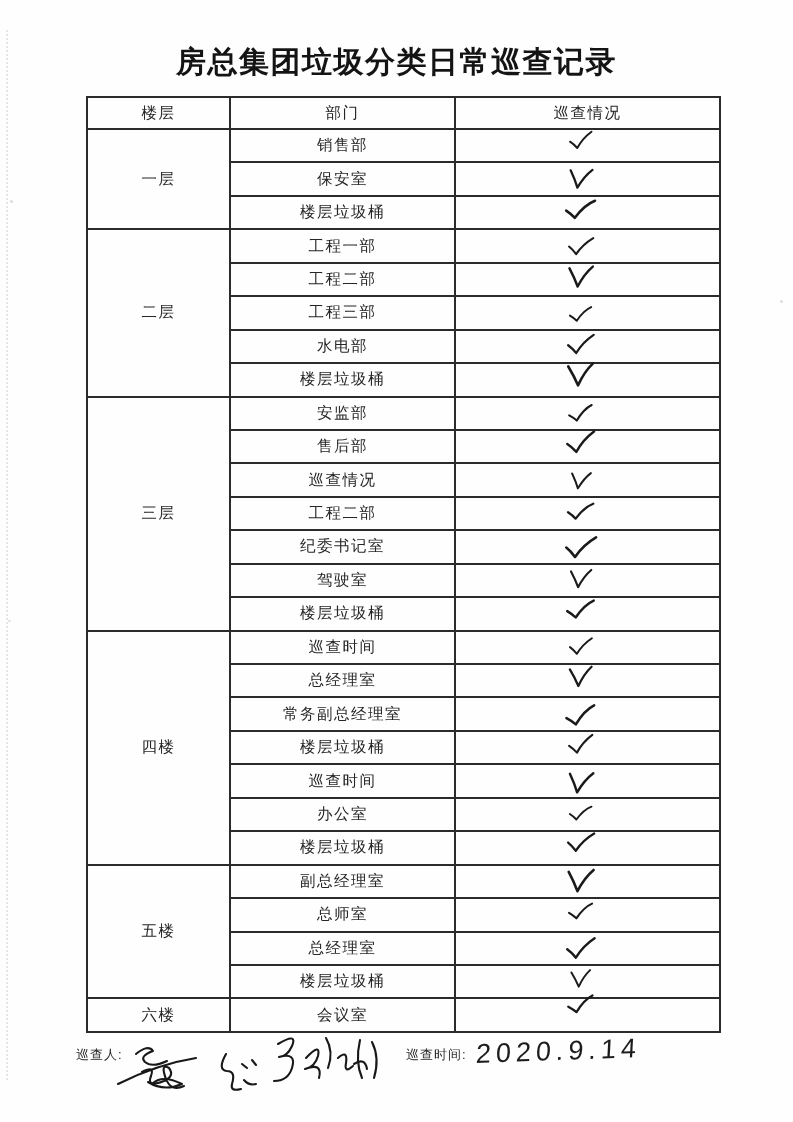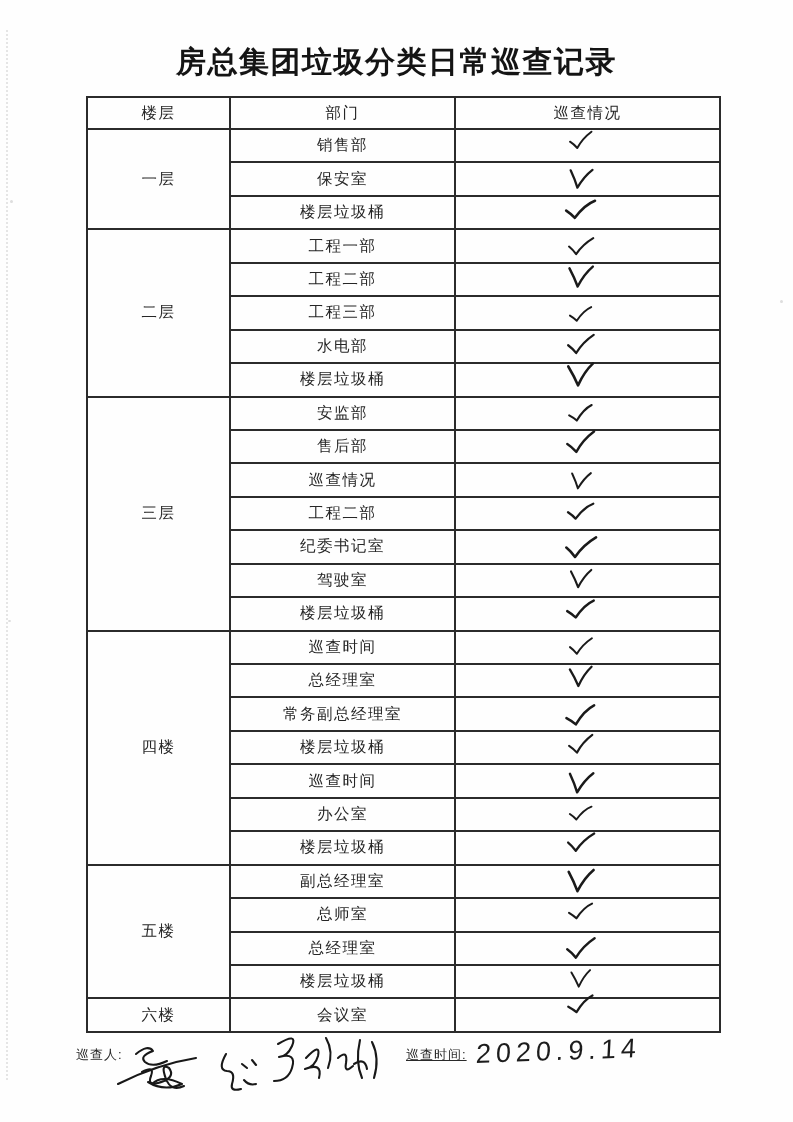--- a/index.html
+++ b/index.html
@@ -48,21 +48,21 @@
     stroke-linecap:round; stroke-linejoin:round;
   }
 
   .footer {
     position:absolute; left:72px; top:1036px; width:660px; height:80px;
   }
   .footer-label {
     position:absolute; font-size:13px; color:#2a2a2a; letter-spacing:1px;
   }
   .label-inspector { left:4px; top:10px; }
-  .label-time { left:334px; top:10px;text-decoration:underline; }
+  .label-time { left:334px; top:10px; }
   .sig { position:absolute; }
   .sig path, .sig circle {
     fill:none; stroke:#181818; stroke-width:2.1;
     stroke-linecap:round; stroke-linejoin:round;
   }
   .sig-1 { left:42px; top:2px; }
   .sig-2 { left:196px; top:-6px; }
   .date-value {
     position:absolute; left:404px; top:0;
     font-size:27px; color:#1c1c1c; letter-spacing:5px;

